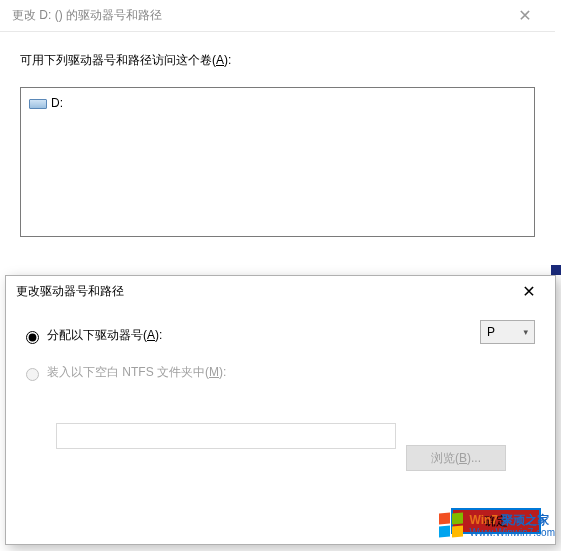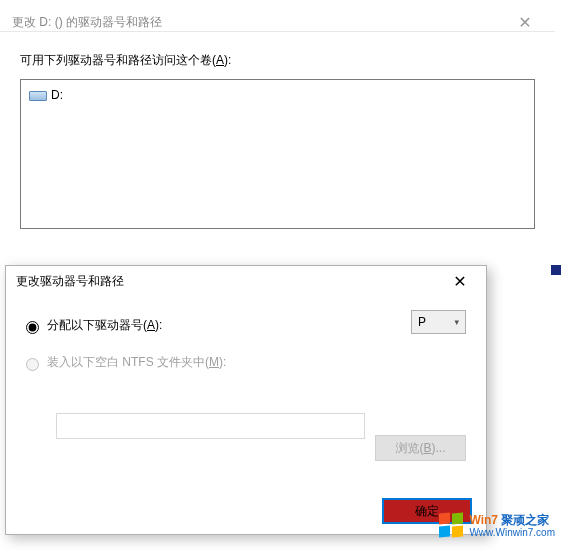--- a/index.html
+++ b/index.html
@@ -17,41 +17,41 @@
 
   
   .dlg1 {
     position: absolute;
     left: 0; top: 0;
     width: 555px;
     background: #fff;
   }
   .dlg1-titlebar {
     display: flex;
-    align-items: flex-end;
+    align-items: center;
     height: 32px;
     padding: 0 10px 0 12px;
     color: #888;
     font-size: 12px;
     border-bottom: 1px solid #e8e8e8;
   }
   .dlg1-titlebar .title { flex: 1; }
   .dlg1-titlebar .close {
     width: 40px;
     text-align: center;
     color: #999;
     font-family: Arial, sans-serif;
     font-size: 16px;
     line-height: 1;
   }
   .dlg1-body {
     padding: 20px 20px 30px 20px;
   }
   .dlg1-body .prompt {
-    margin-bottom: 10px;
+    margin-bottom: 18px;
     font-size: 12px;
   }
   .listbox {
     border: 1px solid #7a7a7a;
     height: 150px;
     padding: 6px 8px;
     overflow: auto;
     background: #fff;
   }
   .list-item {
@@ -82,22 +82,22 @@
     width: 561px; height: 10px;
   }
   .sep-bar .shadow {
     position:absolute; right:0; top:0; width:10px; height:10px;
     background:#1a2a7a;
   }
 
   
   .dlg2 {
     position: absolute;
-    left: 5px; top: 265px;
-    width: 482px;
+    left: 5px; top: 275px;
+    width: 551px;
     height: 270px;
     background: #fff;
     border: 1px solid #b0b0b0;
     box-shadow: 4px 4px 12px rgba(0,0,0,0.25);
   }
   .dlg2-titlebar {
     display: flex;
     align-items: center;
     height: 30px;
     padding: 0 6px 0 10px;

